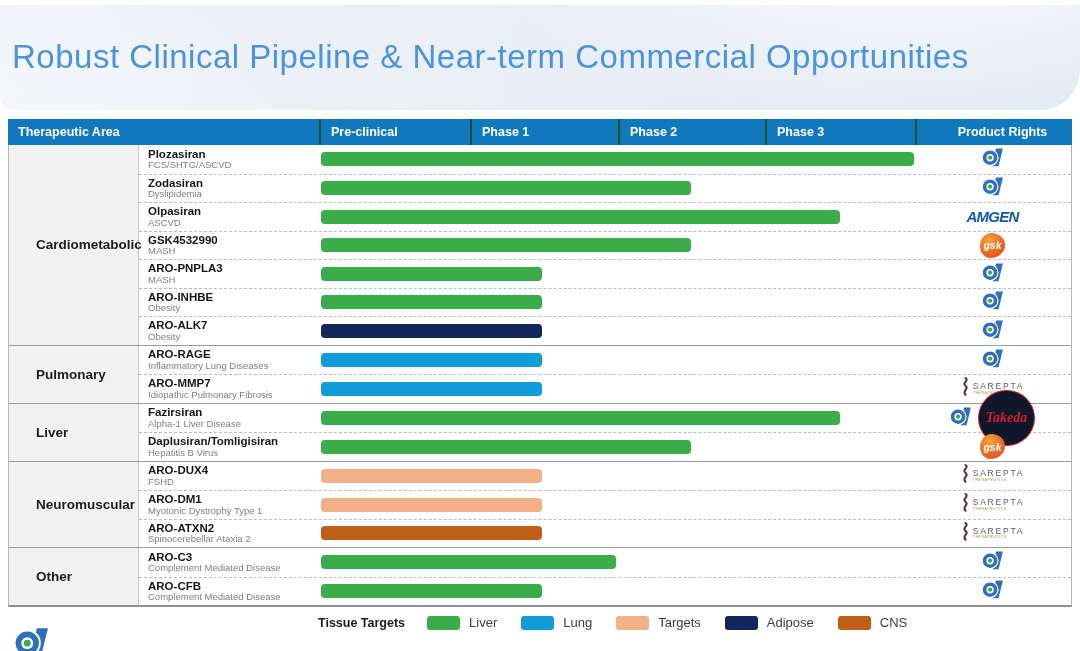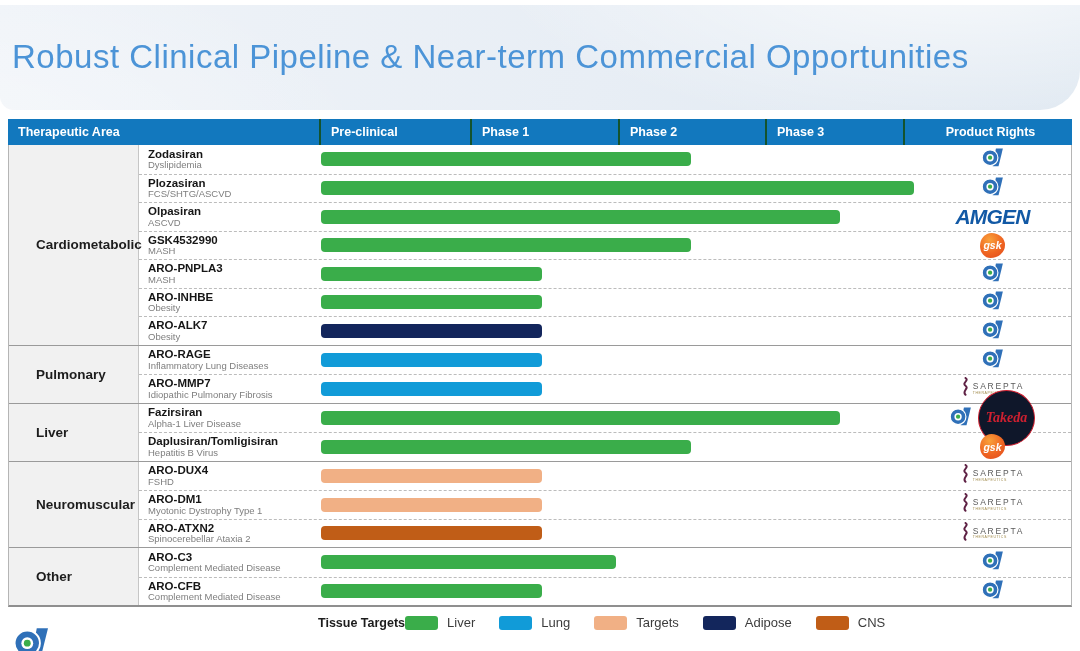--- a/index.html
+++ b/index.html
@@ -20,61 +20,61 @@
     position:absolute; top:38px; left:12px; width:1060px;
     font-size:33px; font-weight:400; letter-spacing:0.5px; color:#4c94d7; white-space:nowrap;
   }
 
   
   .pipeline { position:absolute; top:119px; left:8px; width:1064px; }
   .header-row { display:flex; height:26px; background:#1278be; color:#fff; font-size:12.5px; font-weight:bold; }
   .hcell { display:flex; align-items:center; padding-left:10px; }
   .hcell + .hcell { border-left:2px solid #14532d; }
   .col-area{ width:311px; } .col-pre{ width:151px; } .col-p1{ width:148px; }
-  .col-p2{ width:147px; } .col-p3{ width:138px; } .col-rights{ width:157px; justify-content:center; padding-left:16px; }
+  .col-p2{ width:147px; } .col-p3{ width:150px; } .col-rights{ width:157px; justify-content:center; padding-left:16px; }
 
   .tbody { border-left:1px solid #b5b5b5; border-right:1px solid #b5b5b5; border-bottom:2px solid #8f8f8f; background:#ffffff; }
   .section { display:flex; }
   .section + .section { border-top:1.5px solid #9a9a9a; }
   .area-cell {
     width:130px; background:#f1f1f1; border-right:1px solid #c6c6c6;
     display:flex; align-items:center; padding-left:27px;
     font-weight:bold; font-size:13.5px; color:#1d1d1d;
   }
   .section-rows { flex:1; }
   .prow { display:flex; align-items:center; height:28.5px; }
   .prow + .prow { border-top:1px dashed #bcbcbc; }
   .name-cell { width:180px; padding-left:9px; line-height:1.12; }
   .drug-name { font-size:11.5px; font-weight:bold; color:#161616; white-space:nowrap; }
   .drug-ind  { font-size:9.5px; color:#7e7e7e; white-space:nowrap; }
   .bar-zone { width:596px; height:100%; position:relative; }
   .bar { position:absolute; left:2px; top:50%; transform:translateY(-50%); height:14px; border-radius:4px; }
   .rights-cell { width:155px; display:flex; align-items:center; justify-content:center; gap:6px; }
 
   
-  .amgen-text { color:#1259a5; font-weight:800; font-size:21px; letter-spacing:-0.8px; font-style:italic; }
+  .amgen-text { color:#1259a5; font-weight:800; font-size:15px; letter-spacing:-0.8px; font-style:italic; }
   .gsk-blob {
     width:25px; height:25px; border-radius:46% 54% 58% 42% / 52% 48% 52% 48%;
     background:radial-gradient(circle at 38% 28%, #f9a13a, #ef6522 55%, #df481d);
     color:#fff; font-weight:bold; font-size:10.5px; font-style:italic;
     display:flex; align-items:center; justify-content:center;
   }
   .takeda-oval {
     border:1.5px solid #cf2030; border-radius:50%; color:#cf2030;
     font-family:"Liberation Serif", serif; font-style:italic; font-weight:bold;
     font-size:14px; padding:19px 7px; white-space:nowrap; background:#0f172a;
   }
   .sarepta { display:flex; align-items:center; gap:3px; }
   .sarepta-txt { display:flex; flex-direction:column; line-height:1; }
   .sarepta-main { font-size:8.5px; letter-spacing:1.8px; color:#5a5a5a; }
   .sarepta-sub  { font-size:3.5px; letter-spacing:0.6px; color:#a08a4a; margin-top:1px; }
 
   
   .legend { position:absolute; top:615px; left:318px; display:flex; align-items:center; }
-  .legend-label { font-size:12.5px; font-weight:bold; color:#1d1d1d; }
+  .legend-label { font-size:12.5px; font-weight:bold; color:#1d1d1d; margin-right:22px; }
   .legend-item { display:flex; align-items:center; margin-right:24px; }
   .legend-swatch { width:33px; height:14px; border-radius:3px; margin-right:9px; }
   .legend-text { font-size:13px; color:#3c3c3c; }
 
   
   .footer-logo { position:absolute; top:609px; left:14px; display:flex; align-items:center; gap:7px; }
   .footer-txt { display:flex; flex-direction:column; line-height:1; }
   .footer-name { font-size:21px; color:#8f8f8f; letter-spacing:0.5px;margin-top:39px; }
   .footer-sub  { font-size:7.5px; color:#9a9a9a; letter-spacing:0.8px; margin-top:2px; }
 </style>
@@ -94,42 +94,42 @@
       <div class="hcell col-p2">Phase 2</div>
       <div class="hcell col-p3">Phase 3</div>
       <div class="hcell col-rights">Product Rights</div>
     </div>
     <div class="tbody" id="pipeline-body">
         <div class="section">
           <div class="area-cell">Cardiometabolic</div>
           <div class="section-rows">
             <div class="prow">
               <div class="name-cell">
+                <div class="drug-name">Plozasiran</div>
+                <div class="drug-ind">FCS/SHTG/ASCVD</div>
+              </div>
+              <div class="bar-zone">
+                <div class="bar" style="width: 593px; background: rgb(58, 173, 74);"></div>
+              </div>
+              <div class="rights-cell">
+                <span><svg width="22" height="20" viewBox="0 0 30 27">
+                    <path d="M19 2 L28.5 2 L22.5 26 L14.5 26 Z" fill="#2f70b8"></path>
+                    <circle cx="11" cy="14.5" r="10.7" fill="#2f70b8" stroke="#ffffff" stroke-width="1.6"></circle>
+                    <circle cx="11" cy="14.5" r="5" fill="#ffffff"></circle>
+                    <circle cx="11" cy="14.5" r="2.9" fill="#3aad4a"></circle>
+                  </svg></span>
+              </div>
+            </div>
+            <div class="prow">
+              <div class="name-cell">
                 <div class="drug-name">Zodasiran</div>
                 <div class="drug-ind">Dyslipidemia</div>
               </div>
               <div class="bar-zone">
                 <div class="bar" style="width: 370px; background: rgb(58, 173, 74);"></div>
-              </div>
-              <div class="rights-cell">
-                <span><svg width="22" height="20" viewBox="0 0 30 27">
-                    <path d="M19 2 L28.5 2 L22.5 26 L14.5 26 Z" fill="#2f70b8"></path>
-                    <circle cx="11" cy="14.5" r="10.7" fill="#2f70b8" stroke="#ffffff" stroke-width="1.6"></circle>
-                    <circle cx="11" cy="14.5" r="5" fill="#ffffff"></circle>
-                    <circle cx="11" cy="14.5" r="2.9" fill="#3aad4a"></circle>
-                  </svg></span>
-              </div>
-            </div>
-            <div class="prow">
-              <div class="name-cell">
-                <div class="drug-name">Plozasiran</div>
-                <div class="drug-ind">FCS/SHTG/ASCVD</div>
-              </div>
-              <div class="bar-zone">
-                <div class="bar" style="width: 593px; background: rgb(58, 173, 74);"></div>
               </div>
               <div class="rights-cell">
                 <span><svg width="22" height="20" viewBox="0 0 30 27">
                     <path d="M19 2 L28.5 2 L22.5 26 L14.5 26 Z" fill="#2f70b8"></path>
                     <circle cx="11" cy="14.5" r="10.7" fill="#2f70b8" stroke="#ffffff" stroke-width="1.6"></circle>
                     <circle cx="11" cy="14.5" r="5" fill="#ffffff"></circle>
                     <circle cx="11" cy="14.5" r="2.9" fill="#3aad4a"></circle>
                   </svg></span>
               </div>
             </div>

